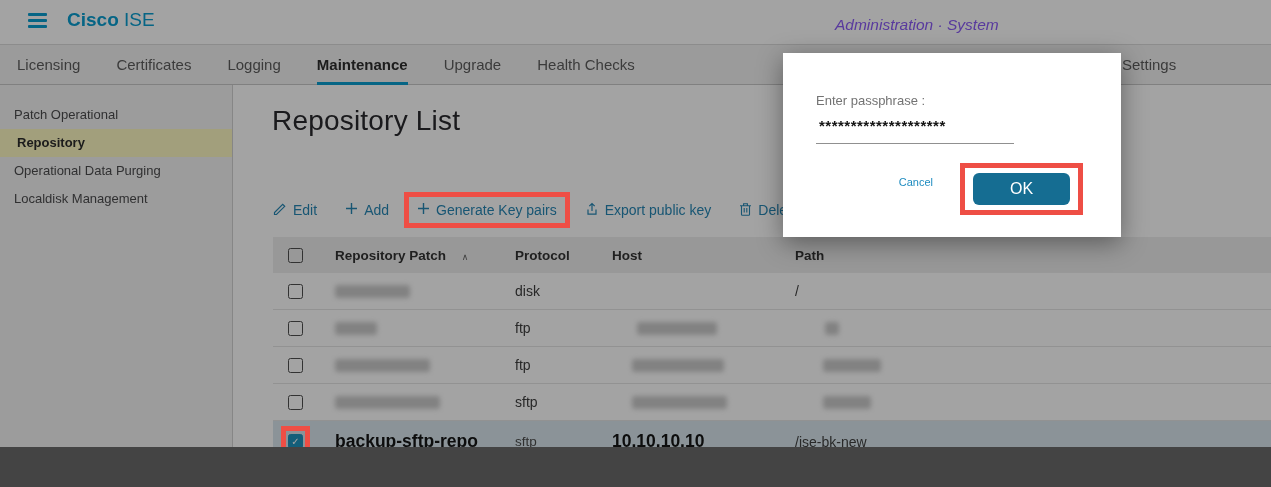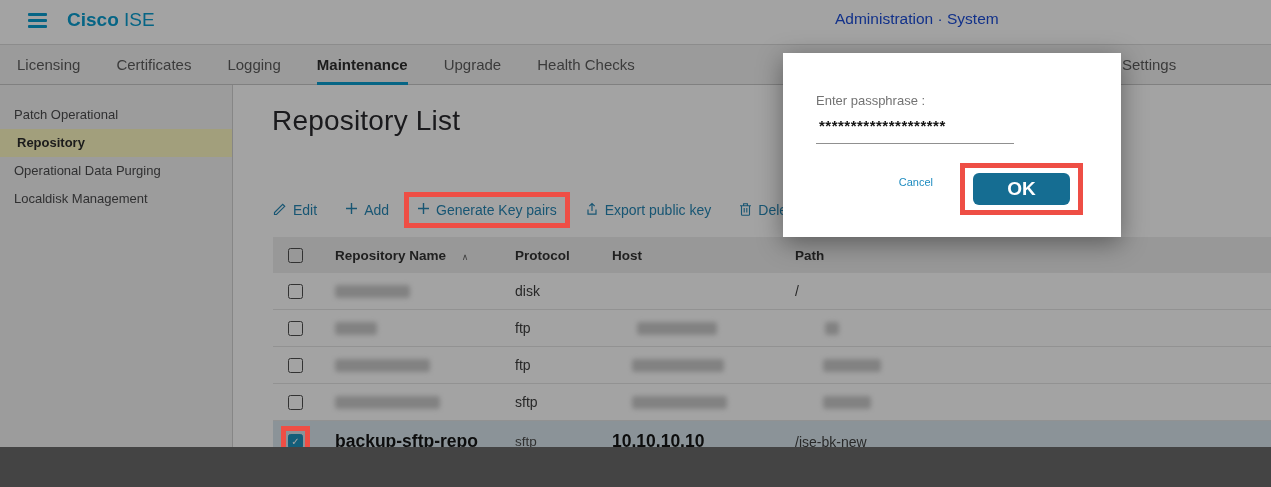--- a/index.html
+++ b/index.html
@@ -7,21 +7,21 @@
   .screen { position:relative; width:1271px; height:447px; background:#fff; overflow:hidden;
             font-family:"Liberation Sans", sans-serif; }
 
   
   .topbar { position:absolute; left:0; top:0; width:100%; height:45px; background:#fff;
             border-bottom:1px solid #dcdcdc; }
   .hamburger { position:absolute; left:28px; top:13px; width:19px; cursor:pointer; }
   .hamburger span { display:block; height:3px; background:#0a9ed1; border-radius:1px; margin-bottom:3px; }
   .brand { position:absolute; left:67px; top:9px; font-size:19px; color:#0a9ed1; }
   .brand .b { font-weight:700; }
-  .context-title { position:absolute; left:835px; top:10px; font-size:15.5px; color:#1d4ed8; }
+  .context-title { position:absolute; left:835px; top:16px; font-size:15.5px; color:#8b5cf6;font-style:italic; }
 
   
   .tabbar { position:absolute; left:0; top:45px; width:100%; height:40px; background:#f3f3f3;
             border-bottom:1px solid #c9c9c9; display:flex; align-items:center; gap:36px;
             padding-left:17px; }
   .tab { font-size:15px; color:#5d5d5d; height:40px; line-height:40px; position:relative;
          white-space:nowrap; cursor:pointer; }
   .tab.active { color:#2e2e2e; font-weight:700; }
   .tab.active::after { content:""; position:absolute; left:0; right:0; bottom:0; height:3px; background:#0a9ed1; }
   .tab.settings { position:absolute; left:1122px; top:0; }
@@ -74,21 +74,21 @@
   .dialog { position:absolute; left:783px; top:53px; width:338px; height:184px; background:#fff;
             box-shadow:0 6px 24px rgba(0,0,0,.4); z-index:10; }
   .dlg-label { position:absolute; left:33px; top:40px; font-size:13px; color:#737373; }
   .dlg-input { position:absolute; left:33px; top:58px; width:198px; border:none;
                border-bottom:1px solid #909090; background:transparent; font-family:inherit;
                font-size:15px; font-weight:700; color:#141414; letter-spacing:.5px;
                padding:6px 3px 9px; outline:none; }
   .dlg-cancel { position:absolute; left:80px; top:123px; width:70px; text-align:right;
                 font-size:11px; color:#1f8cc0; cursor:pointer; }
   .ok-wrap { position:absolute; left:190px; top:120px; width:97px; height:32px; }
-  .ok-btn { width:100%; height:100%; background:#156d92; color:#fff; font-weight:700; font-size:19px;
+  .ok-btn { width:100%; height:100%; background:#156d92; color:#fff; font-weight:400; font-size:16px;
             border:none; border-radius:6px; cursor:pointer; font-family:inherit; }
 
   .red-box { position:absolute; border:5px solid #ee4e45; z-index:15; pointer-events:none; }
   .red-box.genkey { inset:-10px -13px; }
   .red-box.cb { inset:-8px -7px; }
   .red-box.ok { inset:-10px -13px; }
 </style>
 </head>
 <body>
 
@@ -161,21 +161,21 @@
       </div>
     </div>
 
     <div class="table">
 
       <div class="trow thead">
         <div class="c-check">
             <div class="checkbox"></div>
           </div>
         <div class="c-name">
-          <span>Repository Name</span>
+          <span>Repository Patch</span>
           <span class="caret">∧</span>
         </div>
         <div class="c-proto" style="font-size:13.5px;color:#333;">Protocol</div>
         <div class="c-host" style="font-size:13.5px;color:#333;">Host</div>
         <div class="c-path" style="font-size:13.5px;color:#333;">Path</div>
       </div>
 
       <div class="trow r">
         <div class="c-check">
             <div class="checkbox"></div>

